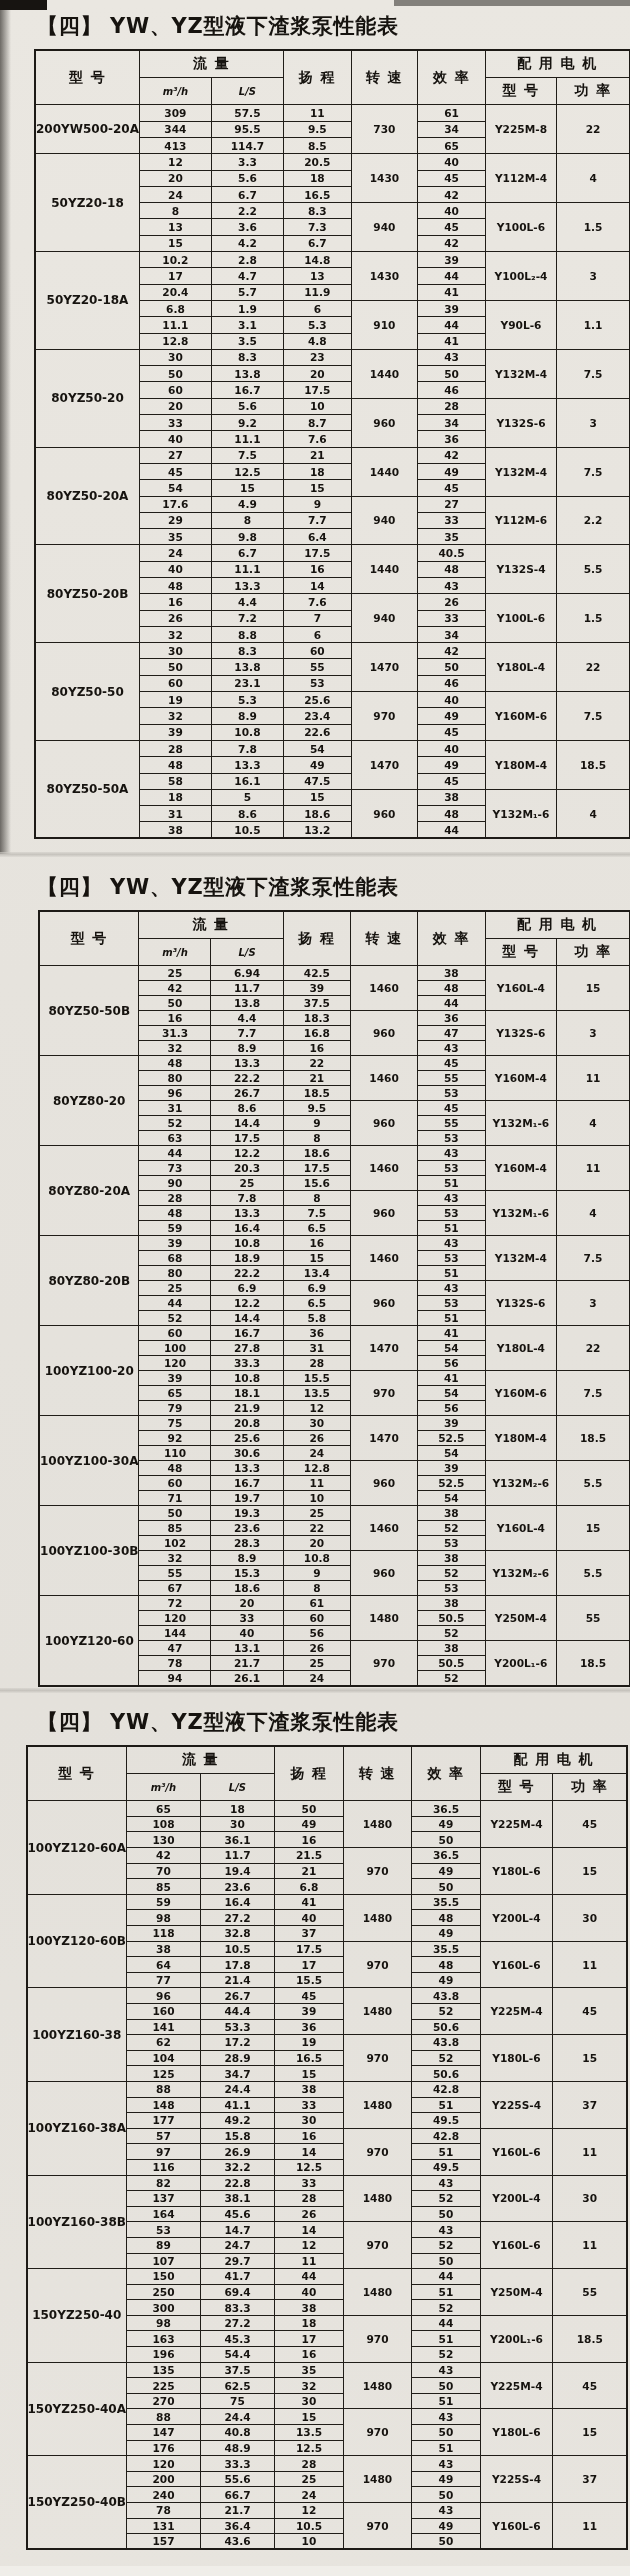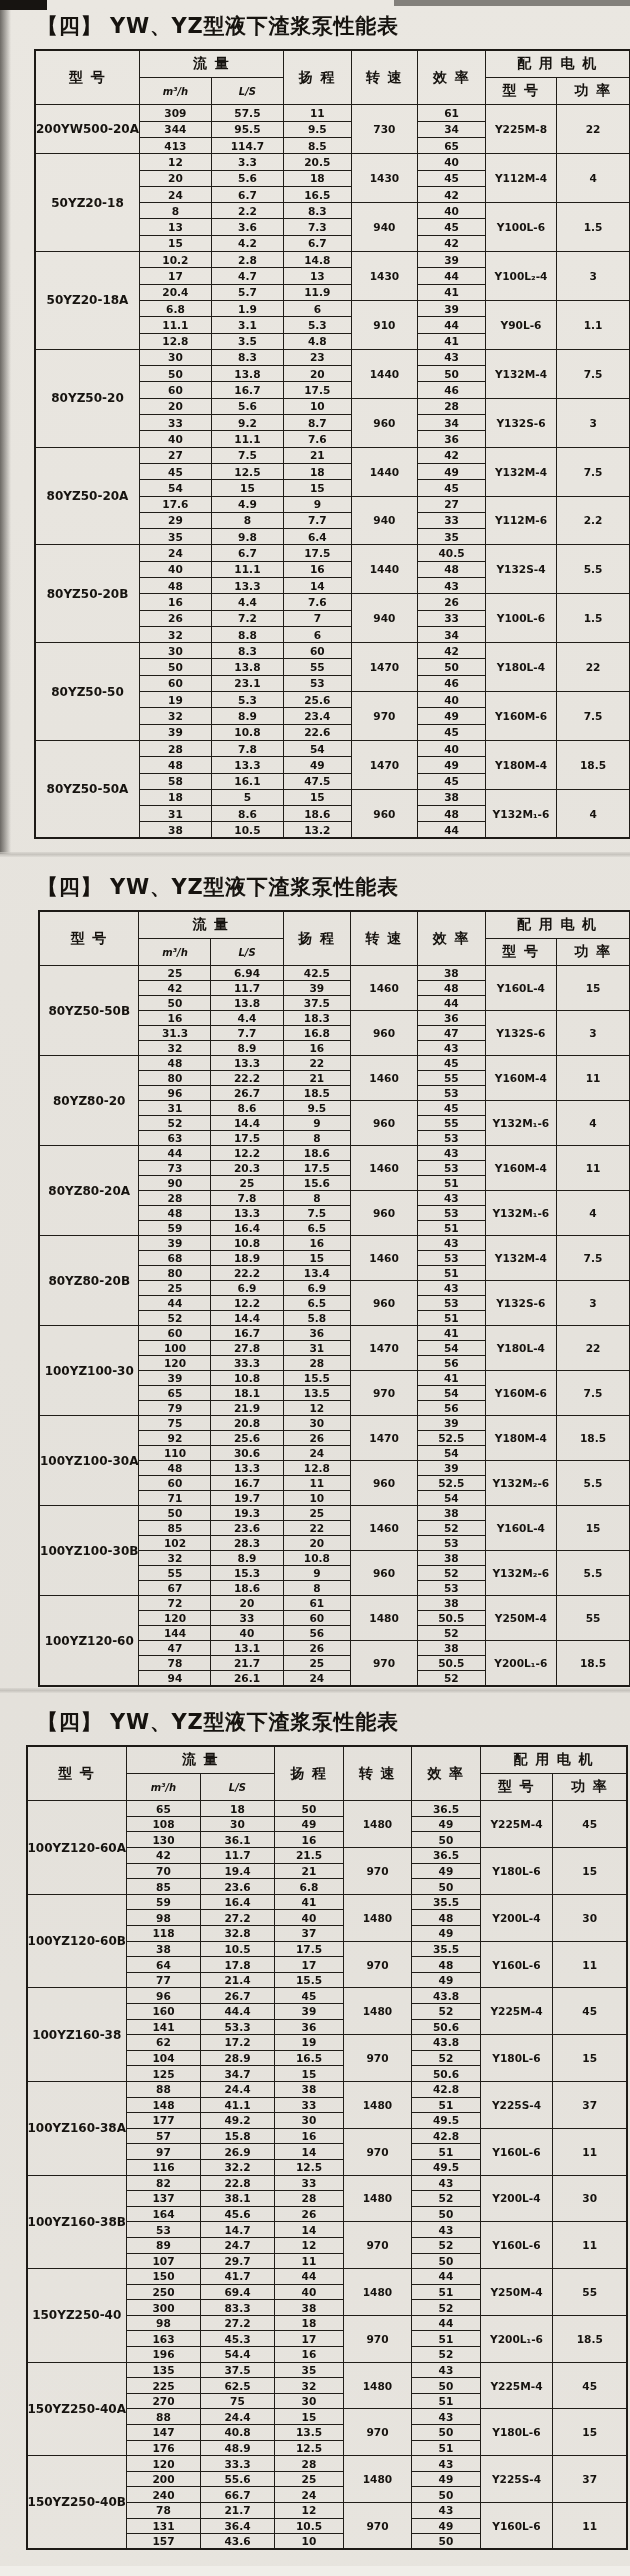--- a/index.html
+++ b/index.html
@@ -613,21 +613,21 @@
           <td>6.5</td>
           <td>53</td>
         </tr>
         <tr>
           <td>52</td>
           <td>14.4</td>
           <td>5.8</td>
           <td>51</td>
         </tr>
         <tr>
-          <td rowspan="6" class="model-cell">100YZ100-30</td>
+          <td rowspan="6" class="model-cell">100YZ100-20</td>
           <td>60</td>
           <td>16.7</td>
           <td>36</td>
           <td rowspan="3">1470</td>
           <td>41</td>
           <td rowspan="3">Y180L-4</td>
           <td rowspan="3">22</td>
         </tr>
         <tr>
           <td>100</td>

